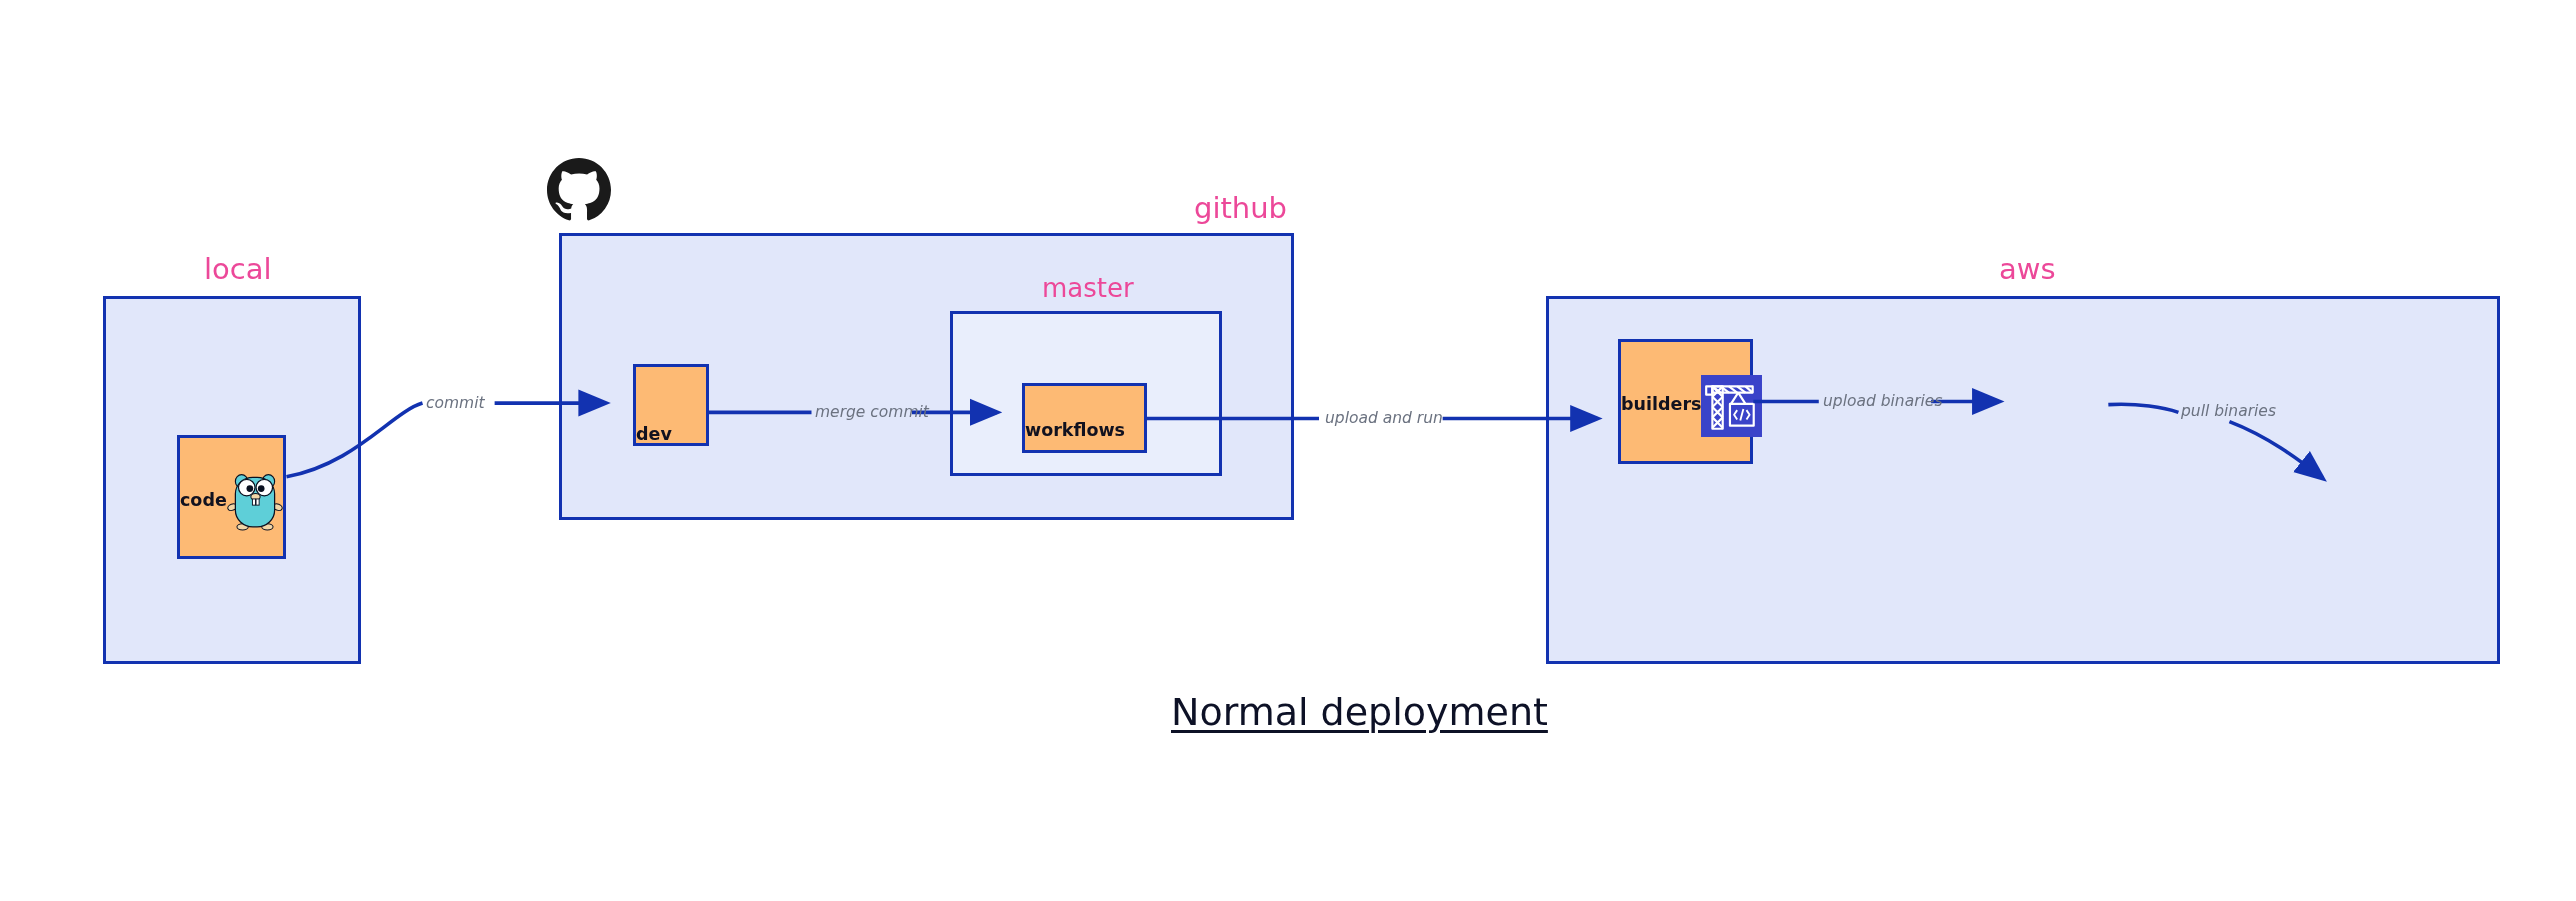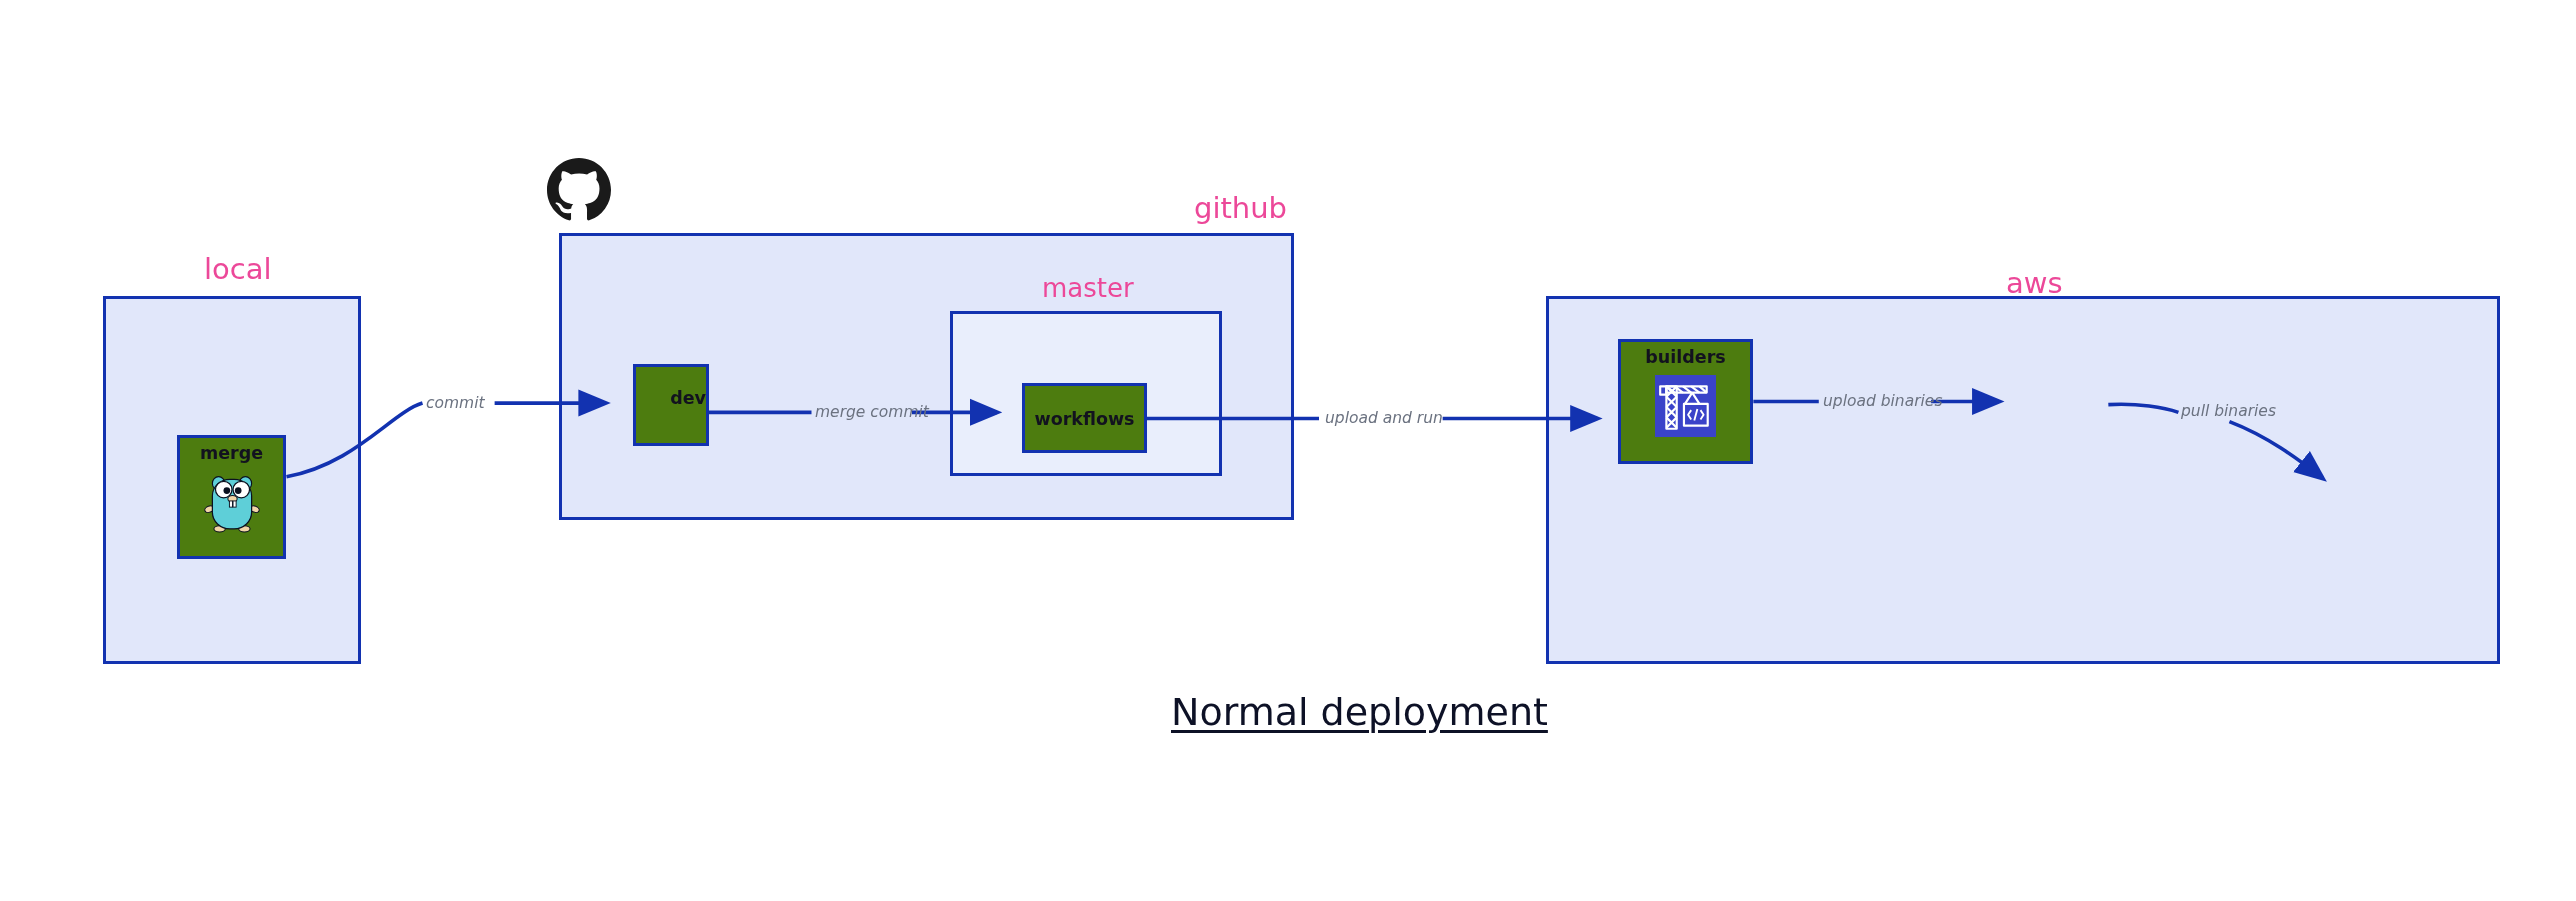--- a/index.html
+++ b/index.html
@@ -39,24 +39,24 @@
     font-size: 29px;
     font-weight: 400;
     white-space: nowrap;
     letter-spacing: 0px;
   }
 
   
   .node {
     position: absolute;
     border: 3.6px solid #1232b0;
-    background: #4d7c0f;
+    background: #fdba74;
     box-sizing: border-box;
     display: flex;
-    flex-direction: column;
+    flex-direction: row;
     align-items: center;
   }
   .node-label {
     color: #12121f;
     font-family: "DejaVu Sans", sans-serif;
     font-weight: 700;
     font-size: 17.5px;
     white-space: nowrap;
     margin-top: 7.2px;
     line-height: 1;
@@ -121,21 +121,21 @@
         2 .27c1.53-1.04 2.2-.82 2.2-.82.44 1.1.16 1.92.08 2.12.51.56.82 1.27.82 2.15 0 3.07-1.87
         3.75-3.65 3.95.29.25.54.73.54 1.48 0 1.07-.01 1.93-.01 2.2 0 .21.15.46.55.38A8.01 8.01 0 0 0
         16 8c0-4.42-3.58-8-8-8z"></path>
     </svg>
   </div>
 
   <div class="group-label" style="left:204px; top:252px;">local</div>
   <div class="group" style="left:103px; top:296px; width:258px; height:368px;"></div>
 
   <div class="node" style="left:177px; top:435px; width:109px; height:124px;">
-    <div class="node-label">merge</div>
+    <div class="node-label">code</div>
     <div class="node-icon">
       <svg width="56" height="64" viewBox="0 0 108 124">
 
         <ellipse cx="28" cy="24" rx="12" ry="13" fill="#5ecfd8" stroke="#0b1120" stroke-width="2.2"></ellipse>
         <ellipse cx="80" cy="24" rx="12" ry="13" fill="#5ecfd8" stroke="#0b1120" stroke-width="2.2"></ellipse>
 
         <ellipse cx="10" cy="74" rx="9" ry="6" fill="#f2d6a8" stroke="#0b1120" stroke-width="2" transform="rotate(-20 10 74)"></ellipse>
         <ellipse cx="98" cy="74" rx="9" ry="6" fill="#f2d6a8" stroke="#0b1120" stroke-width="2" transform="rotate(20 98 74)"></ellipse>
 
         <ellipse cx="30" cy="112" rx="11" ry="6" fill="#f2d6a8" stroke="#0b1120" stroke-width="2"></ellipse>
@@ -162,21 +162,21 @@
   <div class="group sub" style="left:950px; top:311px; width:272px; height:165px;"></div>
 
   <div class="node" style="left:633px; top:364px; width:76px; height:82px;align-items:flex-end;">
     <div class="node-label" style="margin-top:23px;">dev</div>
   </div>
 
   <div class="node" style="left:1022px; top:383px; width:125px; height:70px;">
     <div class="node-label" style="margin-top:25px;">workflows</div>
   </div>
 
-  <div class="group-label" style="left:1999px; top:266px;margin-left:7px;">aws</div>
+  <div class="group-label" style="left:1999px; top:252px;">aws</div>
   <div class="group" style="left:1546px; top:296px; width:954px; height:368px;"></div>
 
   <div class="node" style="left:1618px; top:339px; width:135px; height:125px;">
     <div class="node-label">builders</div>
     <div class="node-icon">
       <svg width="61" height="62" viewBox="0 0 118 120">
         <rect x="0" y="0" width="118" height="120" fill="#3a43c9"></rect>
         <g fill="none" stroke="#ffffff" stroke-width="4.2" stroke-linejoin="round">
 
           <path d="M22 22 L22 104 L42 104 L42 22 Z"></path>

